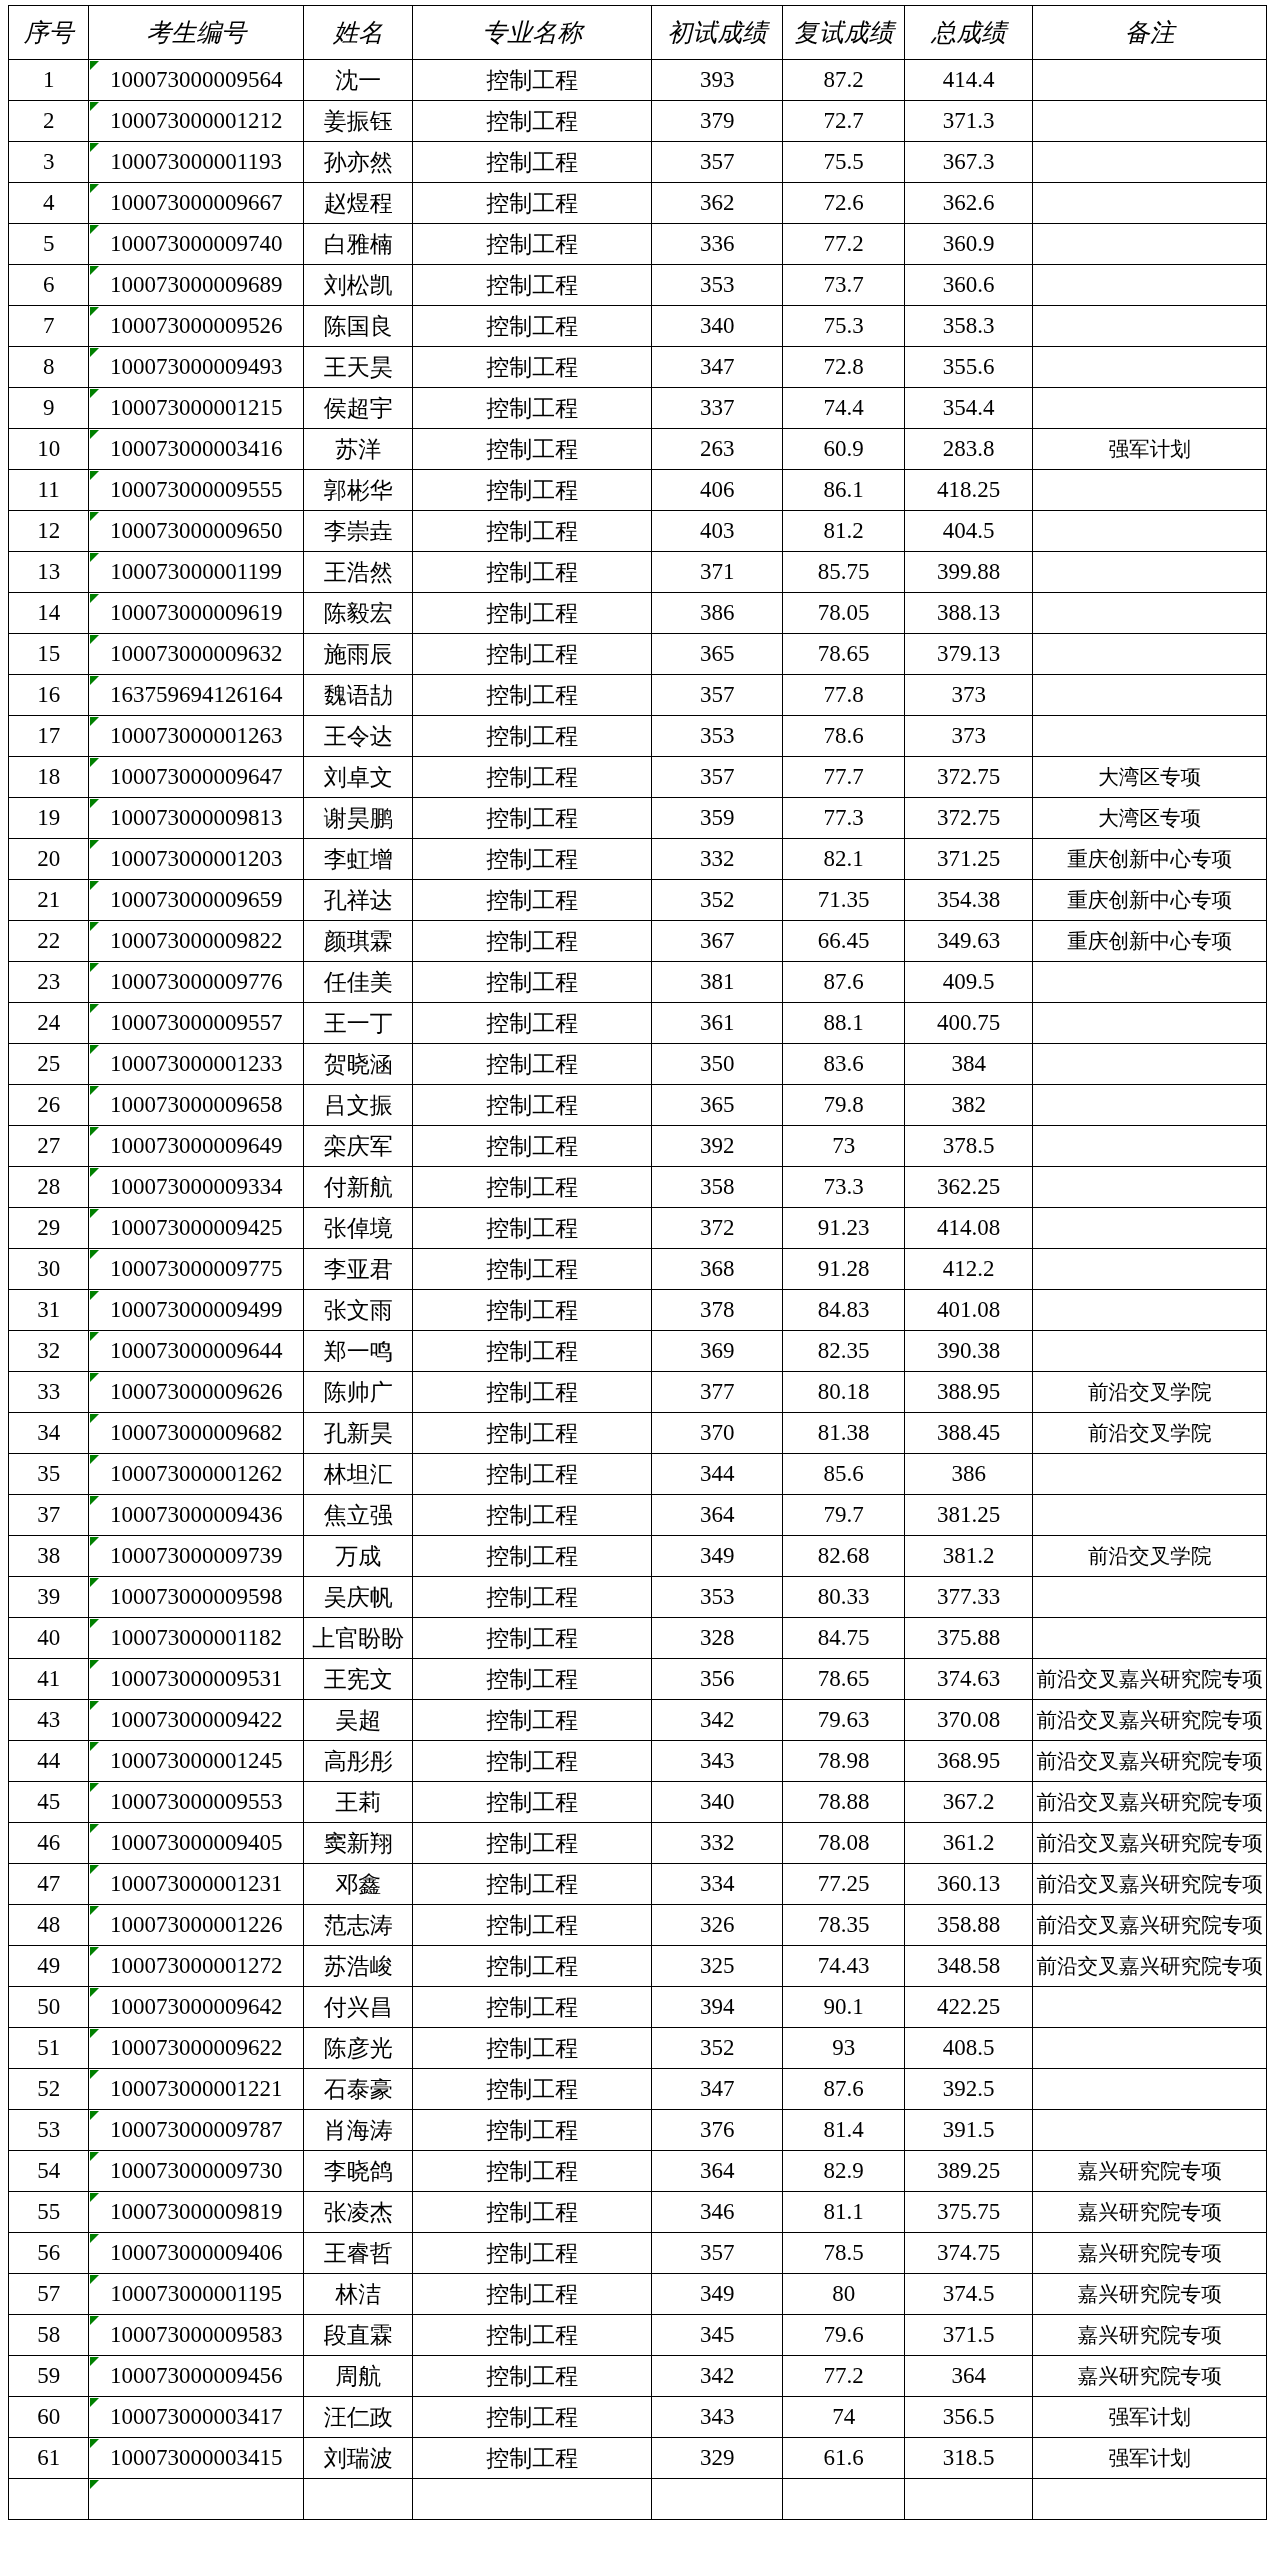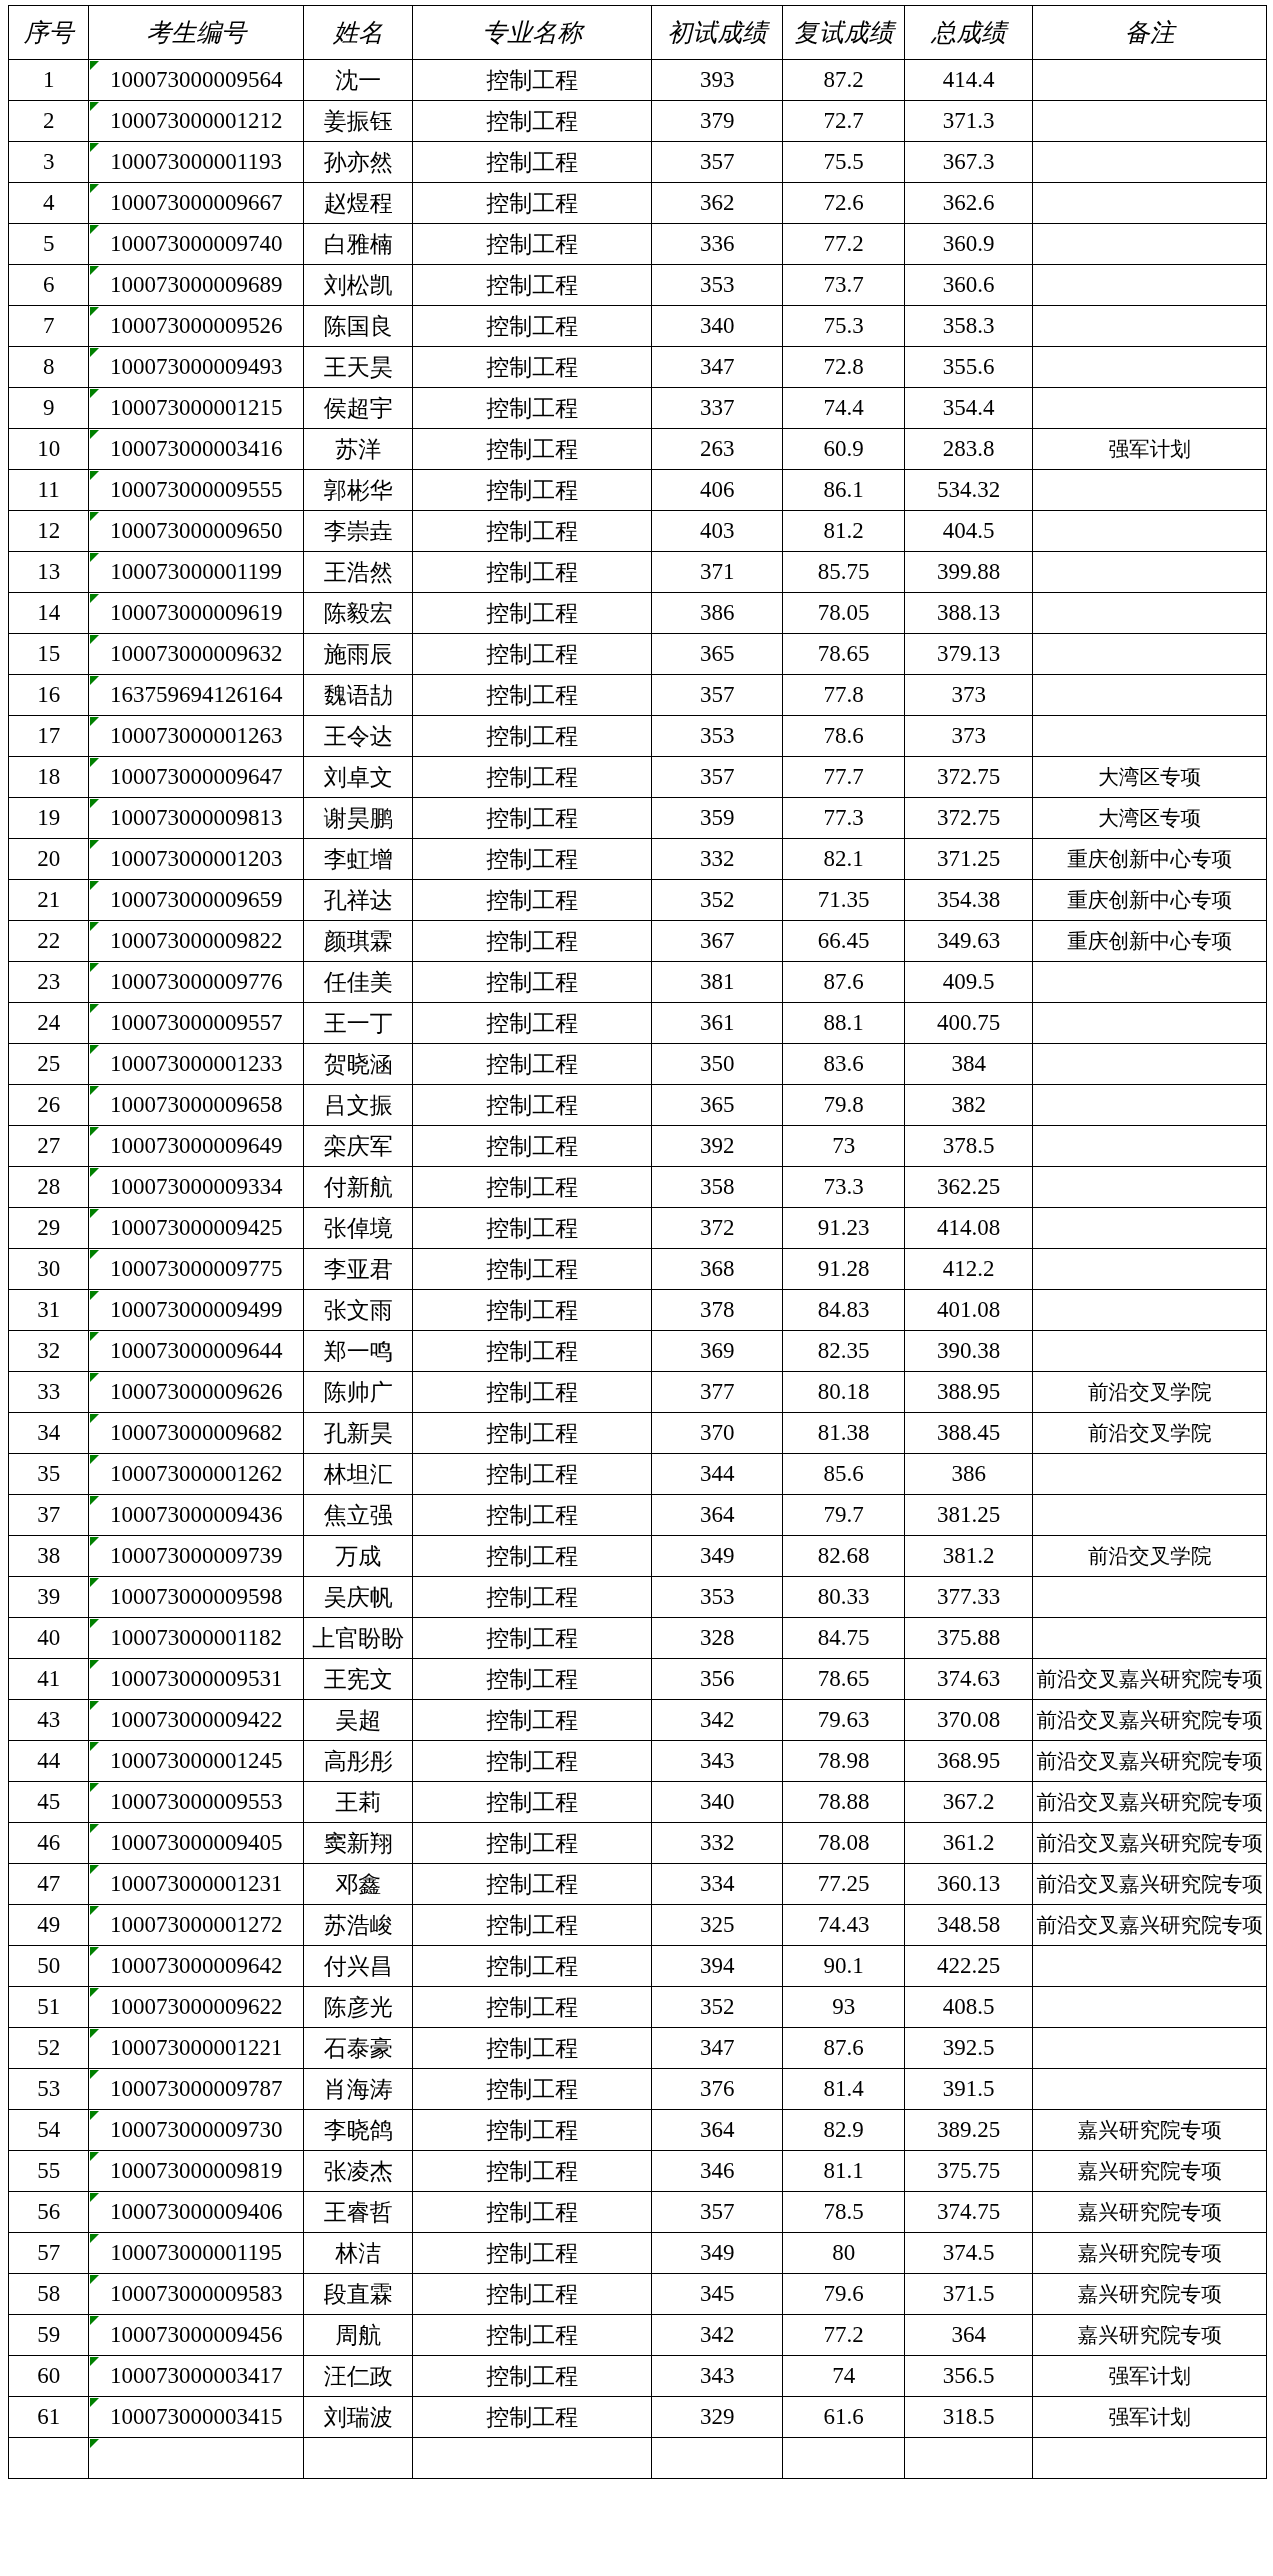--- a/index.html
+++ b/index.html
@@ -172,21 +172,21 @@
       <td><span class="val">283.8</span></td>
       <td class="remark-cell"><span class="val">强军计划</span></td>
     </tr>
         <tr>
       <td><span class="val">11</span></td>
       <td class="id-cell"><span class="corner-marker"></span><span class="val">100073000009555</span></td>
       <td><span class="val">郭彬华</span></td>
       <td><span class="val">控制工程</span></td>
       <td><span class="val">406</span></td>
       <td><span class="val">86.1</span></td>
-      <td><span class="val">534.32</span></td>
+      <td><span class="val">418.25</span></td>
       <td class="remark-cell"><span class="val"></span></td>
     </tr>
         <tr>
       <td><span class="val">12</span></td>
       <td class="id-cell"><span class="corner-marker"></span><span class="val">100073000009650</span></td>
       <td><span class="val">李崇垚</span></td>
       <td><span class="val">控制工程</span></td>
       <td><span class="val">403</span></td>
       <td><span class="val">81.2</span></td>
       <td><span class="val">404.5</span></td>
@@ -513,20 +513,30 @@
       <td class="remark-cell"><span class="val">前沿交叉嘉兴研究院专项</span></td>
     </tr>
         <tr>
       <td><span class="val">47</span></td>
       <td class="id-cell"><span class="corner-marker"></span><span class="val">100073000001231</span></td>
       <td><span class="val">邓鑫</span></td>
       <td><span class="val">控制工程</span></td>
       <td><span class="val">334</span></td>
       <td><span class="val">77.25</span></td>
       <td><span class="val">360.13</span></td>
+      <td class="remark-cell"><span class="val">前沿交叉嘉兴研究院专项</span></td>
+    </tr>
+        <tr>
+      <td><span class="val">48</span></td>
+      <td class="id-cell"><span class="corner-marker"></span><span class="val">100073000001226</span></td>
+      <td><span class="val">范志涛</span></td>
+      <td><span class="val">控制工程</span></td>
+      <td><span class="val">326</span></td>
+      <td><span class="val">78.35</span></td>
+      <td><span class="val">358.88</span></td>
       <td class="remark-cell"><span class="val">前沿交叉嘉兴研究院专项</span></td>
     </tr>
         <tr>
       <td><span class="val">49</span></td>
       <td class="id-cell"><span class="corner-marker"></span><span class="val">100073000001272</span></td>
       <td><span class="val">苏浩峻</span></td>
       <td><span class="val">控制工程</span></td>
       <td><span class="val">325</span></td>
       <td><span class="val">74.43</span></td>
       <td><span class="val">348.58</span></td>

